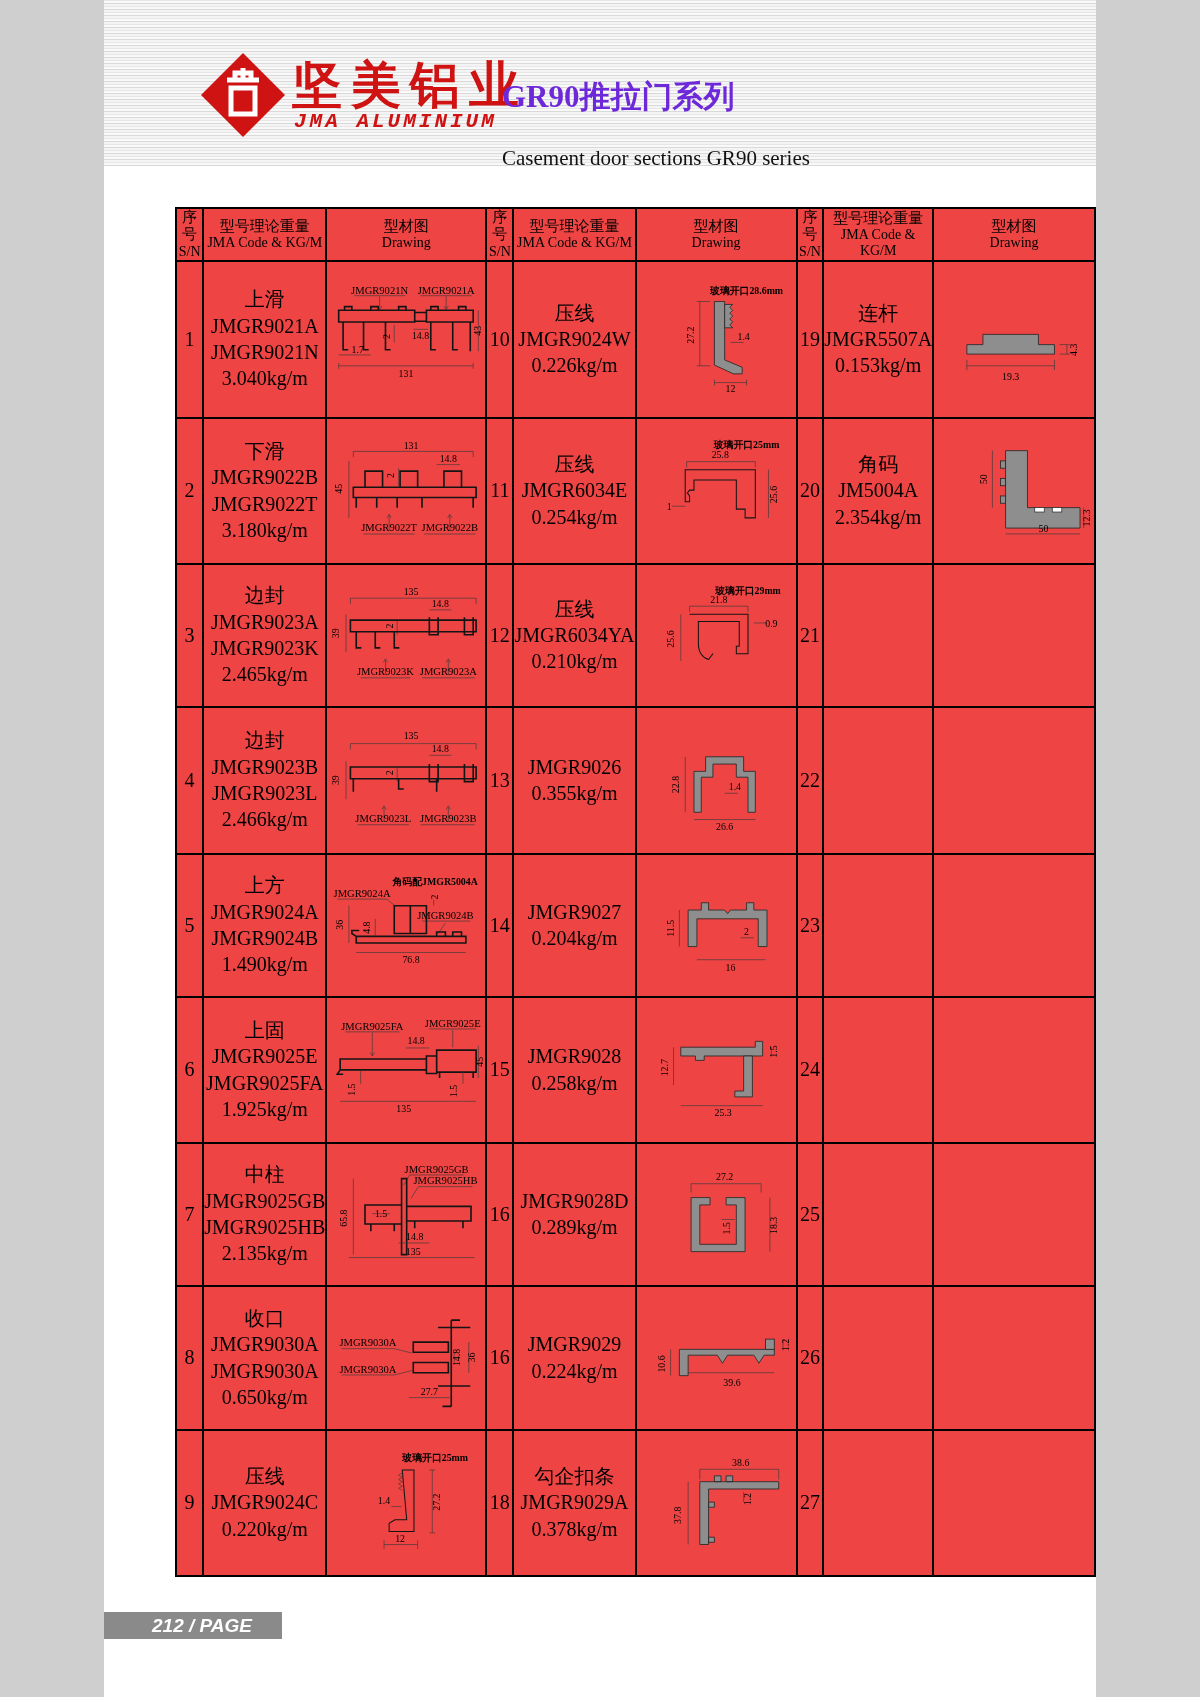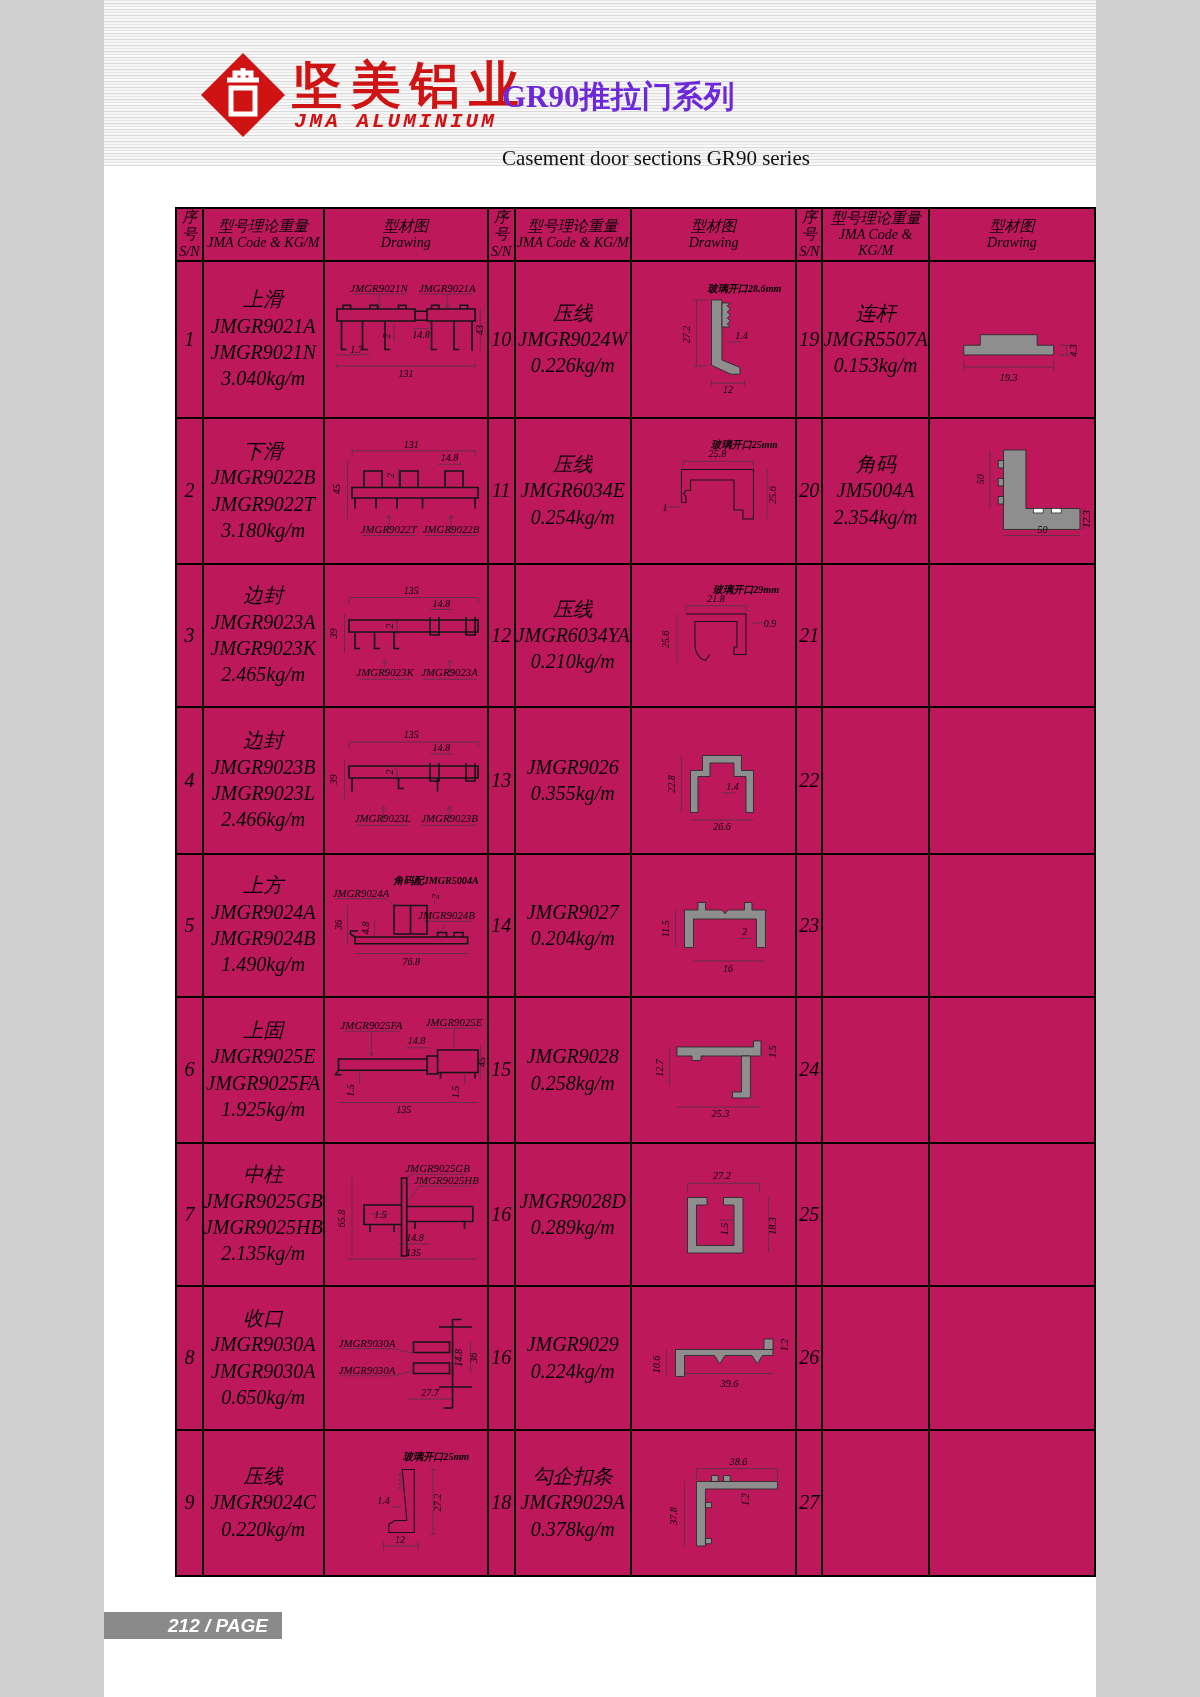--- a/index.html
+++ b/index.html
@@ -10,42 +10,42 @@
         background:repeating-linear-gradient(180deg,#e7e7e7 0 1px,#f9f9f9 1px 3px,#d9d9d9 3px 4px,#f4f4f4 4px 6px);}
   .logo-diamond{position:absolute;left:94px;top:50px;}
   .logo-cn{position:absolute;left:188px;top:52px;font-family:"Liberation Sans","DejaVu Sans",sans-serif;
            font-weight:bold;font-size:50px;letter-spacing:9px;color:#cf1212;white-space:nowrap;}
   .logo-en{position:absolute;left:190px;top:110px;font-family:Liberation Mono, monospace;
            font-weight:bold;font-style:italic;font-size:21px;letter-spacing:3px;color:#cf1212;white-space:nowrap;}
   .title-cn{position:absolute;left:398px;top:76px;font-weight:bold;font-size:31px;color:#6d28d9;white-space:nowrap;}
   .title-en{position:absolute;left:398px;top:114px;font-size:21px;color:#111;white-space:nowrap;margin-top:32px;}
   
   .tblwrap{position:absolute;left:71px;top:207px;}
-  table.cat{border-collapse:collapse;table-layout:fixed;background:#be185d;font-style:italic;}
+  table.cat{border-collapse:collapse;table-layout:fixed;background:#ef4444;}
   table.cat td{border:2px solid #000;padding:0;vertical-align:middle;overflow:hidden;}
   td.sn{text-align:center;font-size:20px;}
   td.code{text-align:center;font-size:20px;}
   td.code .l{line-height:1.32;white-space:nowrap;}
   td.hd{text-align:center;}
   .hc{font-size:15px;line-height:1.15;}
   .he{font-size:14px;line-height:1.15;}
   td.draw{vertical-align:middle;}
   svg.dw{display:block;width:100%;height:100%;}
   
   .p{fill:none;stroke:#141414;stroke-width:2.2;}
   .pt{fill:none;stroke:#141414;stroke-width:1.4;}
   .g{fill:#8e8e8e;stroke:#2b2b2b;stroke-width:1.2;}
   .dl{fill:none;stroke:#3a3a3a;stroke-width:0.9;}
   .dt{font-size:13.5px;fill:#000;}
   .lb{font-size:14.5px;fill:#000;}
   .nt{font-size:13.5px;fill:#000;font-weight:bold;}
   
   .pagebox{position:absolute;left:0;top:1612px;width:178px;height:27px;background:#8a8a8a;color:#fff;
            font-family:"Liberation Sans","DejaVu Sans",sans-serif;font-weight:bold;font-style:italic;
-           font-size:19px;line-height:27px;text-align:right;padding-right:14px;box-sizing:border-box;}
+           font-size:19px;line-height:27px;text-align:right;padding-right:30px;box-sizing:border-box;}
   .notecn{position:absolute;left:244px;top:1578px;font-weight:bold;font-size:21px;color:#111;
           font-family:"Liberation Sans","DejaVu Sans",sans-serif;white-space:nowrap;}
   .noteen{position:absolute;left:244px;top:1608px;font-size:20.5px;color:#111;white-space:nowrap;}
 </style>
 </head>
 <body>
 
 <div class="page">
 
   <div class="band"></div>

